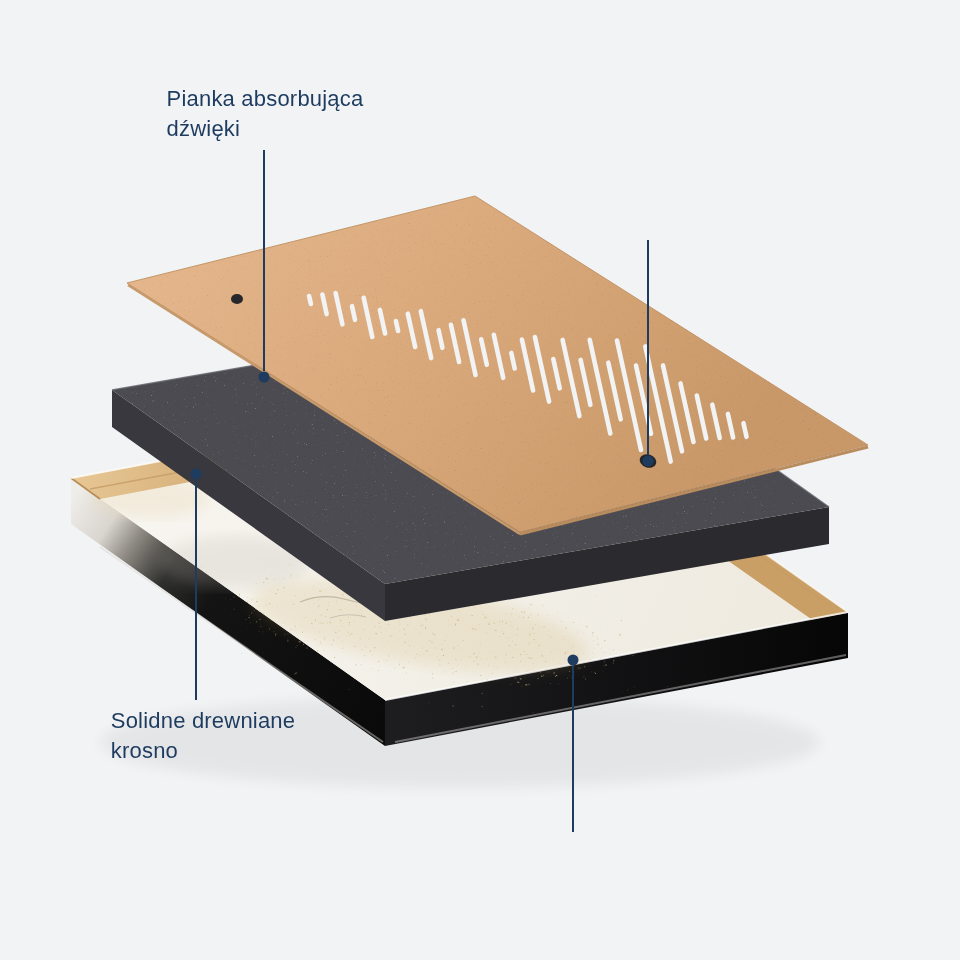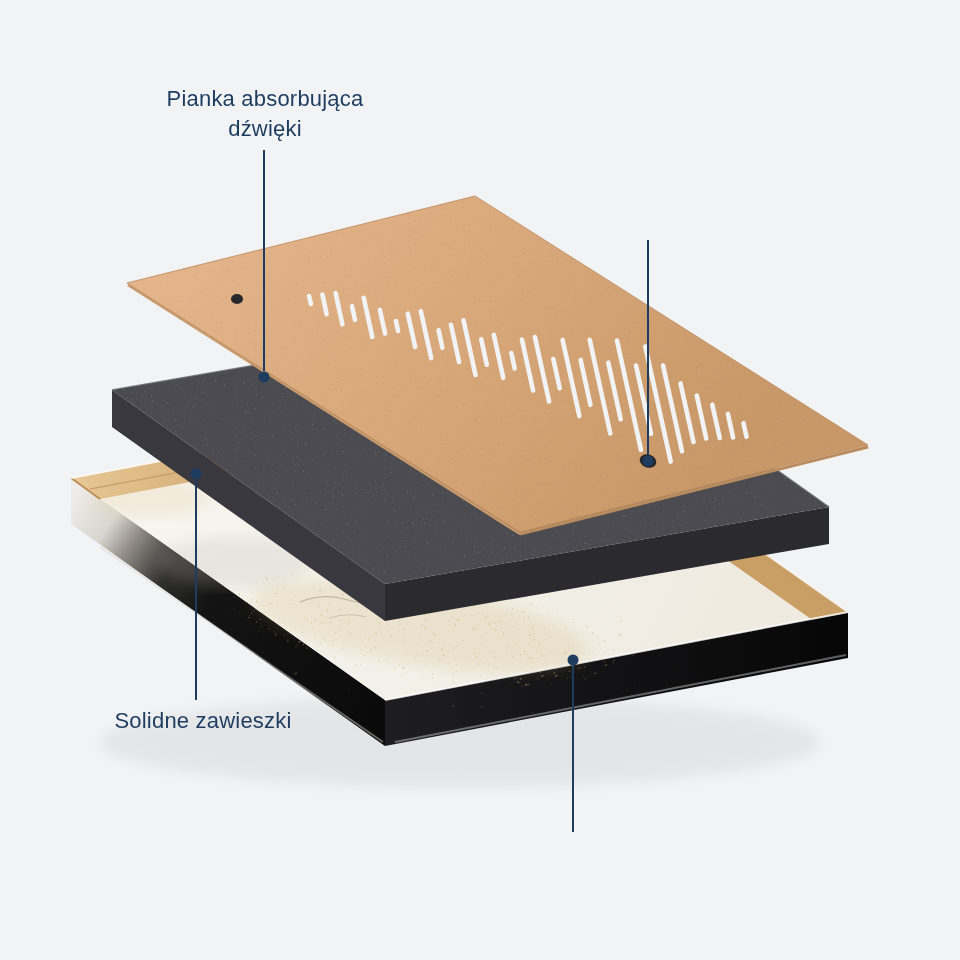--- a/index.html
+++ b/index.html
@@ -13,21 +13,21 @@
   html,body{margin:0;padding:0;background:var(--bg);}
   .stage{
     position:relative;width:960px;height:960px;overflow:hidden;
     background:var(--bg);
     font-family:"Liberation Sans",sans-serif;
   }
   .stage svg{position:absolute;left:0;top:0;}
   .label{
     position:absolute;transform:translateX(-50%);
     color:var(--label_text);font-size:22px;line-height:30px;
-    text-align:center;letter-spacing:.2px;white-space:nowrap;
+    text-align:left;letter-spacing:.2px;white-space:nowrap;
   }
   .label span{display:block;}
   .leader{stroke:var(--leader);stroke-width:2;fill:none;}
   .dot{fill:var(--leader);}
   .slit{stroke:var(--slit);stroke-width:4.6;stroke-linecap:round;}
   .foam-top{fill:var(--foam);}
 </style>
 </head>
 <body>
 
@@ -186,16 +186,17 @@
     </g>
   </svg>
 
   <div class="label" style="left:265px;top:84px;">
     <span>Pianka absorbująca</span>
     <span>dźwięki</span>
   </div>
   <div class="label" style="left:648px;top:176px;">
   </div>
   <div class="label" style="left:203px;top:706px;">
-    <span>Solidne zawieszki</span>
+    <span>Solidne drewniane</span>
+    <span>krosno</span>
   </div>
 
 </div>
 
 </body></html>

